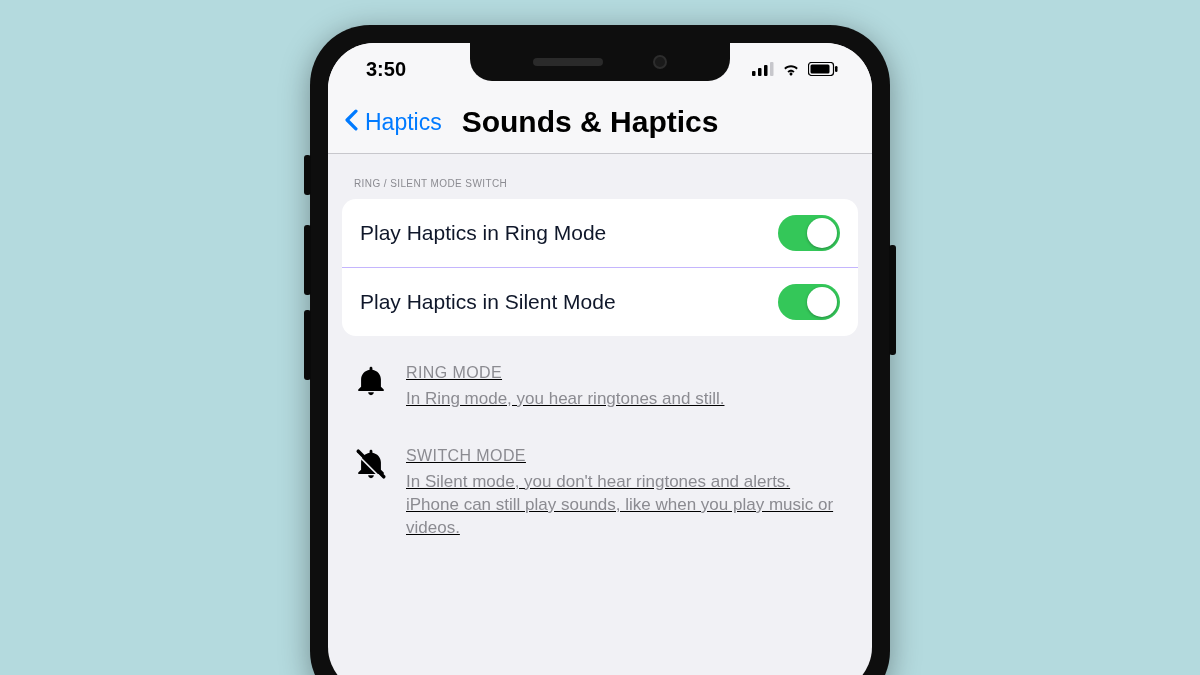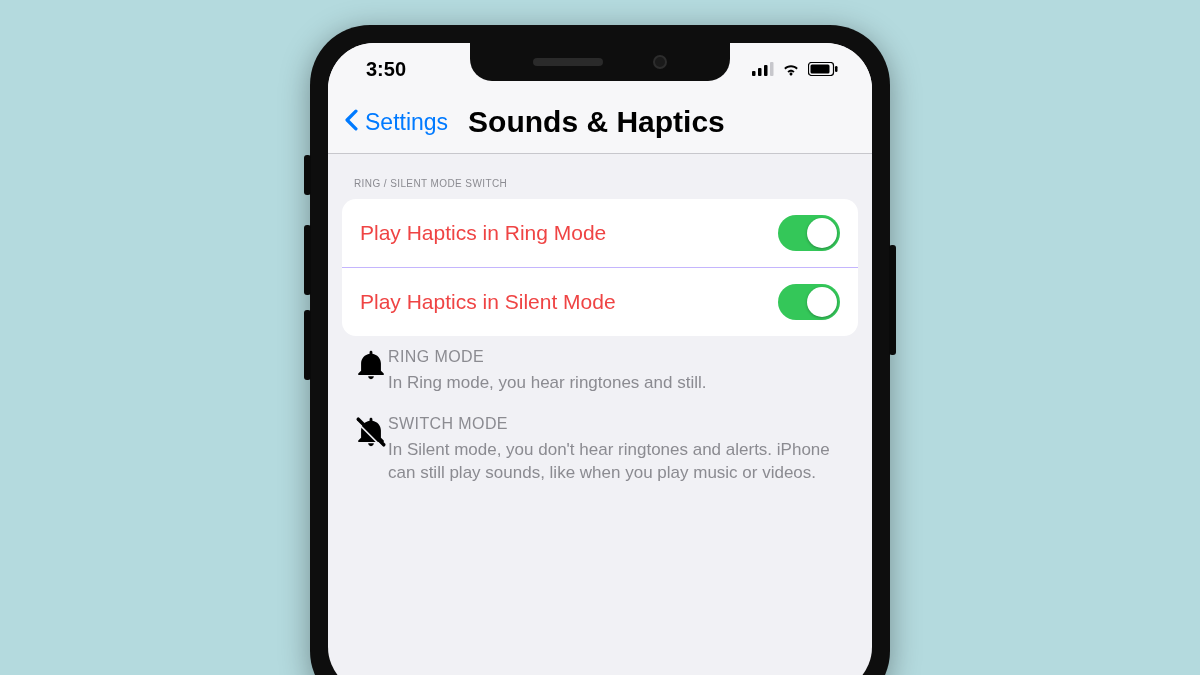--- a/index.html
+++ b/index.html
@@ -101,32 +101,34 @@
       border-radius: 14px;
       overflow: hidden;
     }
     .row {
       display: flex;
       align-items: center;
       justify-content: space-between;
       padding: 16px 18px;
     }
     .row + .row { border-top: 1px solid #c4b5fd; }
-    .row-label { font-size: 21px; font-weight: 500; color: #ef4444; }
+    .row-label { font-size: 21px; font-weight: 500; color: #0f172a; }
     .switch {
       width: 62px; height: 36px; border-radius: 18px; background: #34c759;
       position: relative; flex-shrink: 0;
     }
     .switch .knob {
       position: absolute; right: 3px; top: 3px; width: 30px; height: 30px;
       background: #fff; border-radius: 50%; box-shadow: 0 1px 3px rgba(0,0,0,0.3);
     }
     .info-block {
       display: flex;
-      padding: 12px 26px 8px;
+      gap: 18px;
+      padding: 28px 26px 8px;
+      text-decoration: underline;
     }
     .info-icon { width: 34px; flex-shrink: 0; color: #000; }
     .info-icon svg { width: 34px; height: 34px; }
     .info-text .info-title {
       font-size: 16px; color: #8b8b91; letter-spacing: 0.4px; margin-bottom: 6px;
     }
     .info-text .info-desc {
       font-size: 17px; color: #8b8b91; line-height: 1.35;
     }
   </style>
@@ -170,21 +172,21 @@
         </span>
       </div>
     </div>
 
     <div class="nav-bar">
       <span class="back-chevron">
         <svg width="15" height="22" viewBox="0 0 12 20" fill="none">
             <path d="M10 18L2 10L10 2" stroke="#007aff" stroke-width="3" stroke-linecap="round" stroke-linejoin="round"></path>
           </svg>
       </span>
-      <span class="back-label">Settings</span>
+      <span class="back-label">Haptics</span>
       <span class="nav-title">Sounds &amp; Haptics</span>
     </div>
 
     <div class="content">
       <div class="group-header">RING / SILENT MODE SWITCH</div>
 
       <div class="card">
         <div class="row">
           <span class="row-label">Play Haptics in Ring Mode</span>
           <div class="switch">

